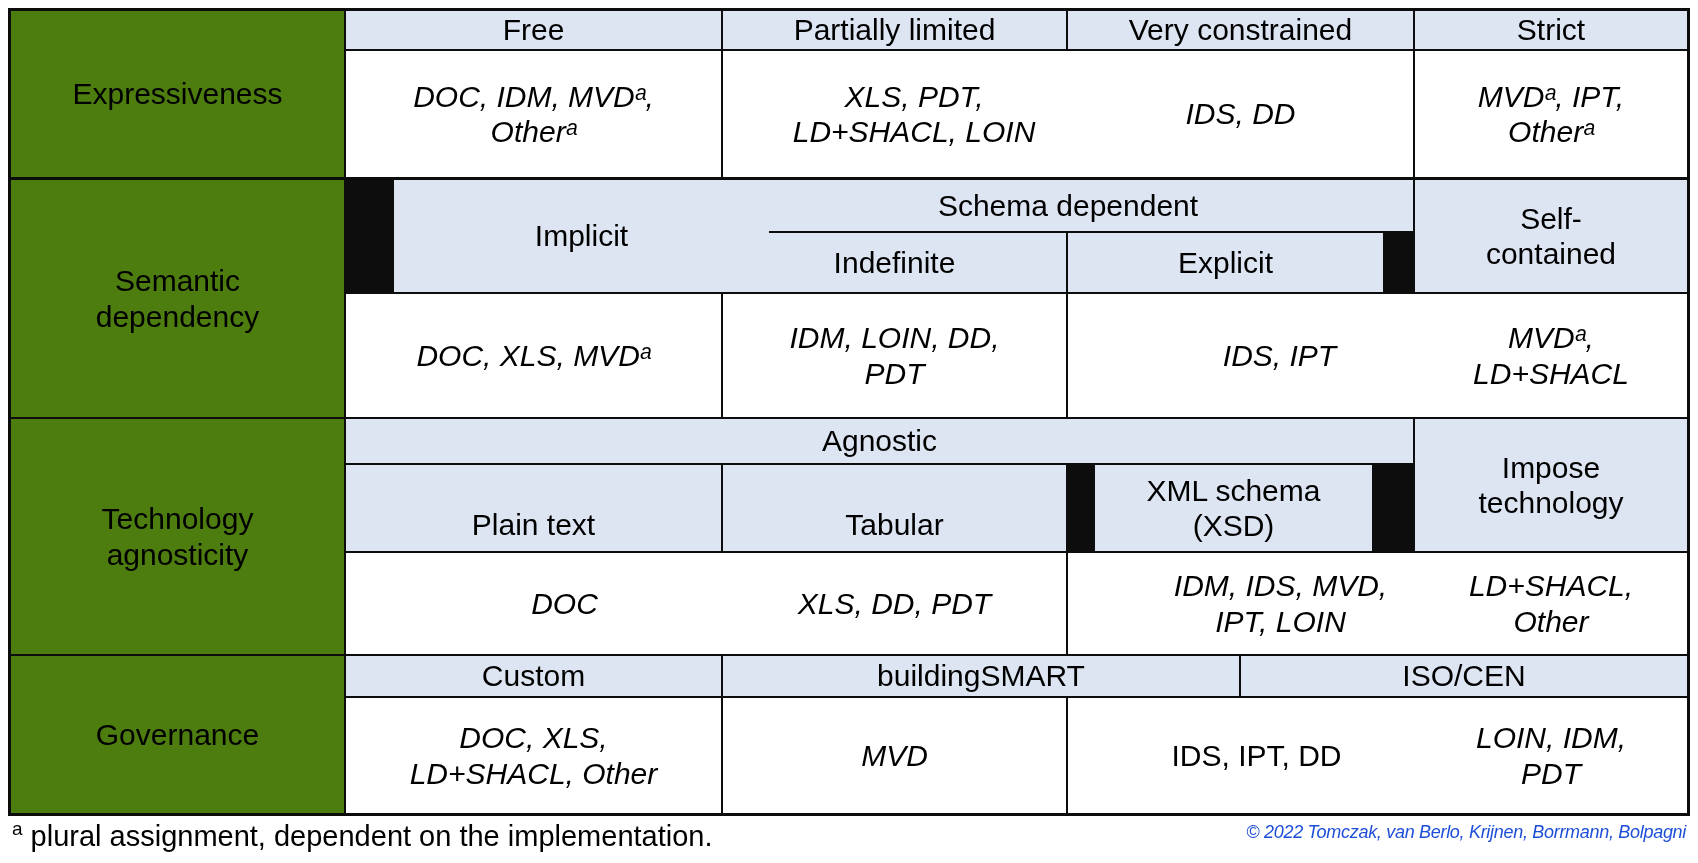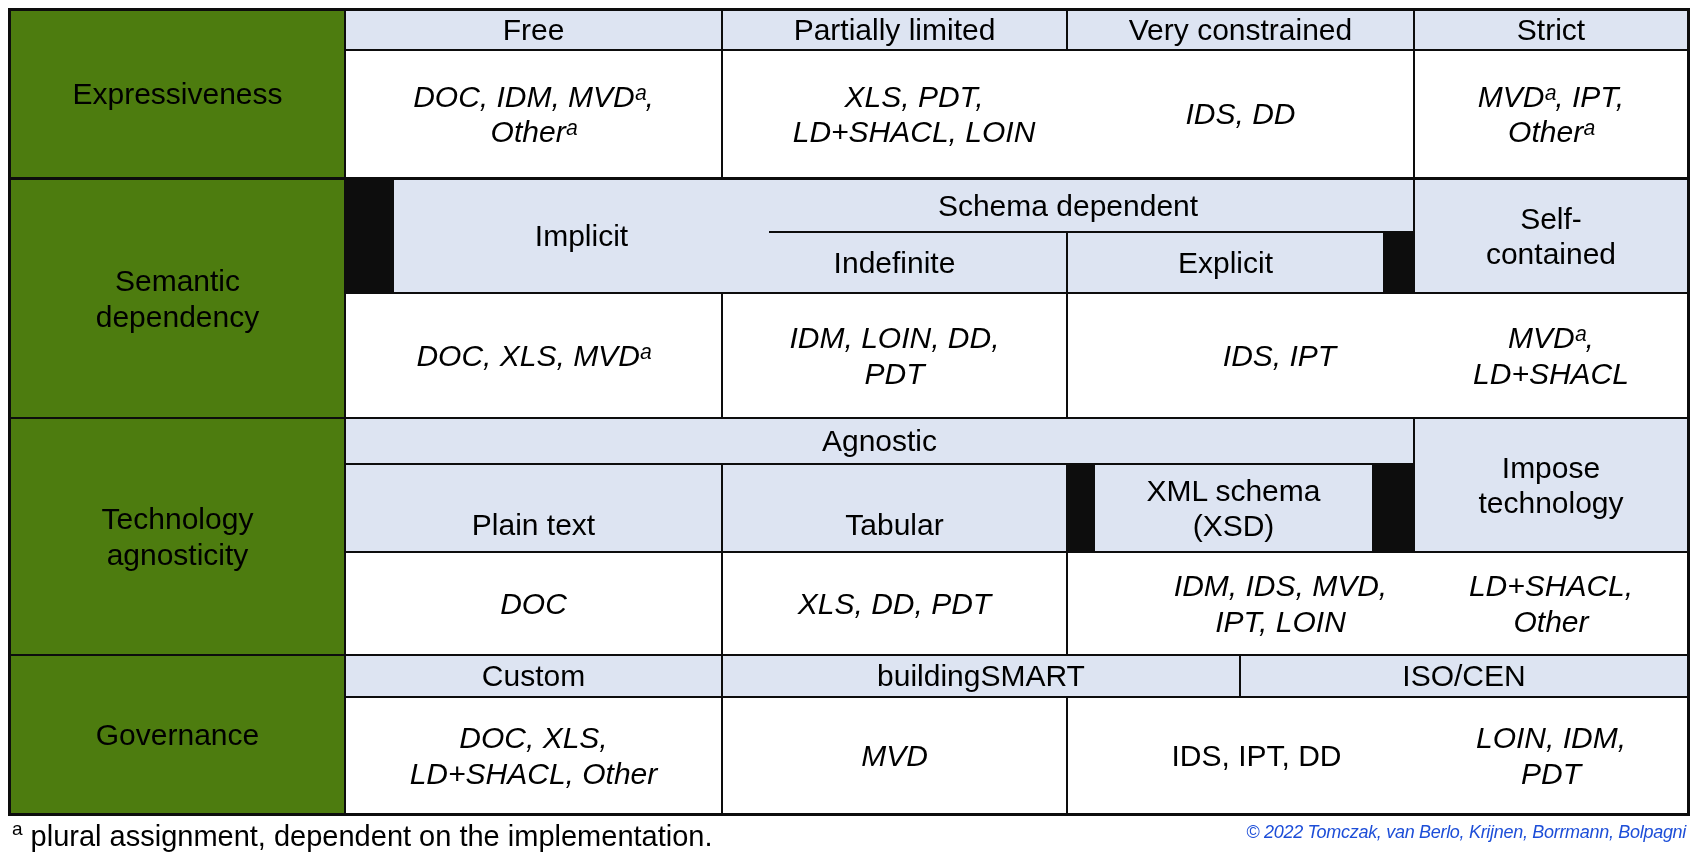--- a/index.html
+++ b/index.html
@@ -77,21 +77,21 @@
 
   <div class="cell cat" style="left:11px;top:419px;width:333px;height:235px;">Technology
 agnosticity</div>
   <div class="cell head" style="left:346px;top:419px;width:1067px;height:44px;">Agnostic</div>
   <div class="cell head bottom-align" style="left:346px;top:465px;width:375px;height:86px;">Plain text</div>
   <div class="cell head bottom-align" style="left:723px;top:465px;width:343px;height:86px;">Tabular</div>
   <div class="cell head" style="left:1068px;top:465px;width:277px;height:86px;margin-left:27px;">XML schema
 (XSD)</div>
   <div class="cell head" style="left:1415px;top:419px;width:272px;height:132px;">Impose
 technology</div>
-  <div class="cell val" style="left:346px;top:553px;width:375px;height:101px;">DOC</div>
+  <div class="cell val" style="left:346px;top:553px;width:375px;height:101px;padding-left:31px;">DOC</div>
   <div class="cell val" style="left:723px;top:553px;width:343px;height:101px;">XLS, DD, PDT</div>
   <div class="cell val" style="left:1068px;top:553px;width:345px;height:101px;padding-left:40px;">IDM, IDS, MVD,
 IPT, LOIN</div>
   <div class="cell val" style="left:1415px;top:553px;width:272px;height:101px;">LD+SHACL,
 Other</div>
 
   <div class="cell cat" style="left:11px;top:656px;width:333px;height:157px;">Governance</div>
   <div class="cell head" style="left:346px;top:656px;width:375px;height:40px;">Custom</div>
   <div class="cell head" style="left:723px;top:656px;width:516px;height:40px;">buildingSMART</div>
   <div class="cell head" style="left:1241px;top:656px;width:446px;height:40px;">ISO/CEN</div>

